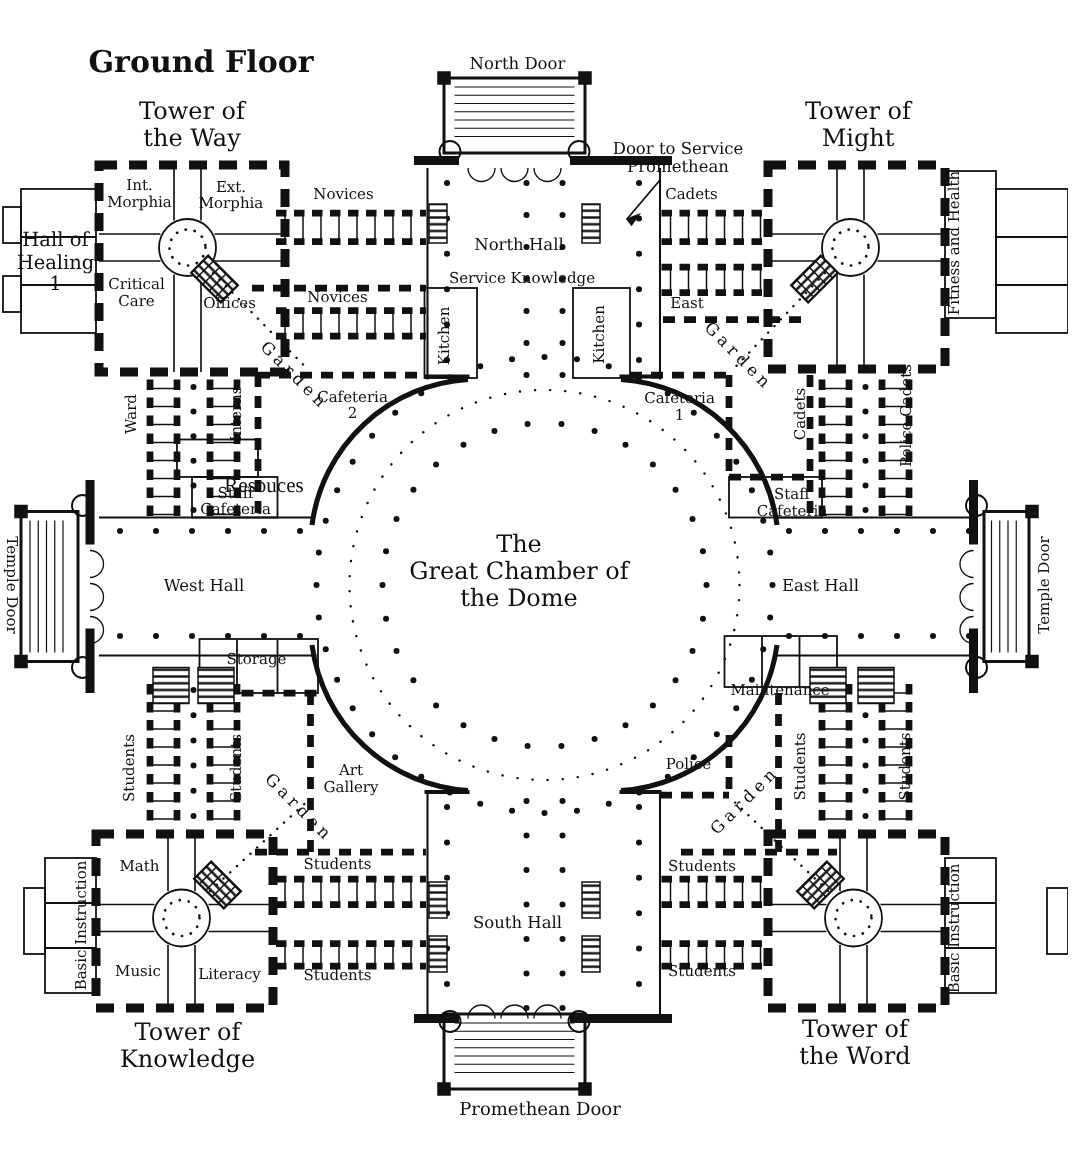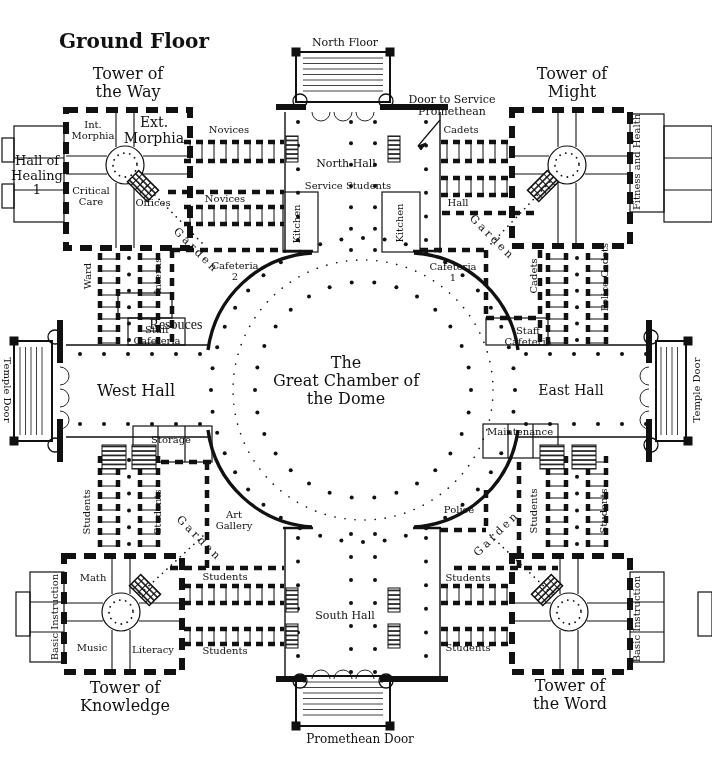--- a/index.html
+++ b/index.html
@@ -626,40 +626,40 @@
   </g>
 
   <g stroke="#111" fill="#111">
     <path d="M440 120 L418 146" stroke-width="1.2" fill="none"></path>
     <path d="M418 146 l8 -3 -5 7 z"></path>
   </g>
 </svg>
 
 <div id="labels">
       <div class="lb" style="left: 134px; top: 41px; font-size: 20px; font-weight: 700; transform: translate(-50%, -50%);">Ground Floor</div>
-      <div class="lb" style="left: 345px; top: 43px; font-size: 11px; transform: translate(-50%, -50%);">North Floor</div>
+      <div class="lb" style="left: 345px; top: 43px; font-size: 11px; transform: translate(-50%, -50%);">North Door</div>
       <div class="lb" style="left: 128px; top: 83px; font-size: 16px; transform: translate(-50%, -50%);">Tower of
 the Way</div>
       <div class="lb" style="left: 572px; top: 83px; font-size: 16px; transform: translate(-50%, -50%);">Tower of
 Might</div>
       <div class="lb" style="left: 452px; top: 106px; font-size: 11px; transform: translate(-50%, -50%);">Door to Service
 Promethean</div>
       <div class="lb" style="left: 37px; top: 176px; font-size: 13px; transform: translate(-50%, -50%);">Hall of
 Healing
 1</div>
       <div class="lb" style="left: 93px; top: 130px; font-size: 10px; transform: translate(-50%, -50%);">Int.
 Morphia</div>
-      <div class="lb" style="left: 154px; top: 131px; font-size: 14px; transform: translate(-50%, -50%);">Ext.
+      <div class="lb" style="left: 154px; top: 131px; font-size: 10px; transform: translate(-50%, -50%);">Ext.
 Morphia</div>
       <div class="lb" style="left: 229px; top: 130px; font-size: 10px; transform: translate(-50%, -50%);">Novices</div>
       <div class="lb" style="left: 461px; top: 130px; font-size: 10px; transform: translate(-50%, -50%);">Cadets</div>
       <div class="lb" style="left: 637px; top: 162px; font-size: 10px; transform: translate(-50%, -50%) rotate(-90deg);">Fitness and Health</div>
       <div class="lb" style="left: 346px; top: 164px; font-size: 11px; transform: translate(-50%, -50%);">North Hall</div>
-      <div class="lb" style="left: 348px; top: 186px; font-size: 10px; transform: translate(-50%, -50%);">Service Students</div>
-      <div class="lb" style="left: 458px; top: 203px; font-size: 10px; transform: translate(-50%, -50%);">Hall</div>
+      <div class="lb" style="left: 348px; top: 186px; font-size: 10px; transform: translate(-50%, -50%);">Service Knowledge</div>
+      <div class="lb" style="left: 458px; top: 203px; font-size: 10px; transform: translate(-50%, -50%);">East</div>
       <div class="lb" style="left: 91px; top: 196px; font-size: 10px; transform: translate(-50%, -50%);">Critical
 Care</div>
       <div class="lb" style="left: 153px; top: 203px; font-size: 10px; transform: translate(-50%, -50%);">Offices</div>
       <div class="lb" style="left: 225px; top: 199px; font-size: 10px; transform: translate(-50%, -50%);">Novices</div>
       <div class="lb" style="left: 297px; top: 224px; font-size: 10px; transform: translate(-50%, -50%) rotate(-90deg);">Kitchen</div>
       <div class="lb" style="left: 400px; top: 223px; font-size: 10px; transform: translate(-50%, -50%) rotate(-90deg);">Kitchen</div>
       <div class="lb" style="left: 196px; top: 251px; font-size: 11px; letter-spacing: 3px; transform: translate(-50%, -50%) rotate(45deg);">Garden</div>
       <div class="lb" style="left: 492px; top: 238px; font-size: 11px; letter-spacing: 3px; transform: translate(-50%, -50%) rotate(45deg);">Garden</div>
       <div class="lb" style="left: 235px; top: 271px; font-size: 10px; transform: translate(-50%, -50%);">Cafeteria
 2</div>
@@ -670,26 +670,26 @@
       <div class="lb" style="left: 534px; top: 276px; font-size: 10px; transform: translate(-50%, -50%) rotate(-90deg);">Cadets</div>
       <div class="lb" style="left: 605px; top: 277px; font-size: 10px; transform: translate(-50%, -50%) rotate(-90deg);">Police Cadets</div>
       <div class="lb" style="left: 176px; top: 325px; font-size: 14px; transform: translate(-50%, -50%); font-family: Liberation Serif, serif;">Resouces</div>
       <div class="lb" style="left: 157px; top: 335px; font-size: 10px; transform: translate(-50%, -50%);">Staff
 Cafeteria</div>
       <div class="lb" style="left: 528px; top: 336px; font-size: 10px; transform: translate(-50%, -50%);">Staff
 Cafeteria</div>
       <div class="lb" style="left: 346px; top: 381px; font-size: 16px; transform: translate(-50%, -50%);">The
 Great Chamber of
 the Dome</div>
-      <div class="lb" style="left: 136px; top: 391px; font-size: 16px; transform: translate(-50%, -50%);">West Hall</div>
-      <div class="lb" style="left: 547px; top: 391px; font-size: 14px; transform: translate(-50%, -50%); margin-left: 24px;">East Hall</div>
+      <div class="lb" style="left: 136px; top: 391px; font-size: 11px; transform: translate(-50%, -50%);">West Hall</div>
+      <div class="lb" style="left: 547px; top: 391px; font-size: 11px; transform: translate(-50%, -50%);">East Hall</div>
       <div class="lb" style="left: 697px; top: 390px; font-size: 10px; transform: translate(-50%, -50%) rotate(-90deg);">Temple Door</div>
       <div class="lb" style="left: 7px; top: 390px; font-size: 10px; transform: translate(-50%, -50%) rotate(90deg);">Temple Door</div>
       <div class="lb" style="left: 171px; top: 440px; font-size: 10px; transform: translate(-50%, -50%);">Storage</div>
-      <div class="lb" style="left: 520px; top: 432px; font-size: 10px; transform: translate(-50%, -50%);">Maintenance</div>
+      <div class="lb" style="left: 520px; top: 461px; font-size: 10px; transform: translate(-50%, -50%);">Maintenance</div>
       <div class="lb" style="left: 87px; top: 512px; font-size: 10px; transform: translate(-50%, -50%) rotate(-90deg);">Students</div>
       <div class="lb" style="left: 158px; top: 512px; font-size: 10px; transform: translate(-50%, -50%) rotate(-90deg);">Students</div>
       <div class="lb" style="left: 534px; top: 511px; font-size: 10px; transform: translate(-50%, -50%) rotate(-90deg);">Students</div>
       <div class="lb" style="left: 604px; top: 511px; font-size: 10px; transform: translate(-50%, -50%) rotate(-90deg);">Students</div>
       <div class="lb" style="left: 234px; top: 520px; font-size: 10px; transform: translate(-50%, -50%);">Art
 Gallery</div>
       <div class="lb" style="left: 459px; top: 510px; font-size: 10px; transform: translate(-50%, -50%);">Police</div>
       <div class="lb" style="left: 199px; top: 539px; font-size: 11px; letter-spacing: 3px; transform: translate(-50%, -50%) rotate(45deg);">Garden</div>
       <div class="lb" style="left: 497px; top: 534px; font-size: 11px; letter-spacing: 3px; transform: translate(-50%, -50%) rotate(-45deg);">Garden</div>
       <div class="lb" style="left: 225px; top: 577px; font-size: 10px; transform: translate(-50%, -50%);">Students</div>

